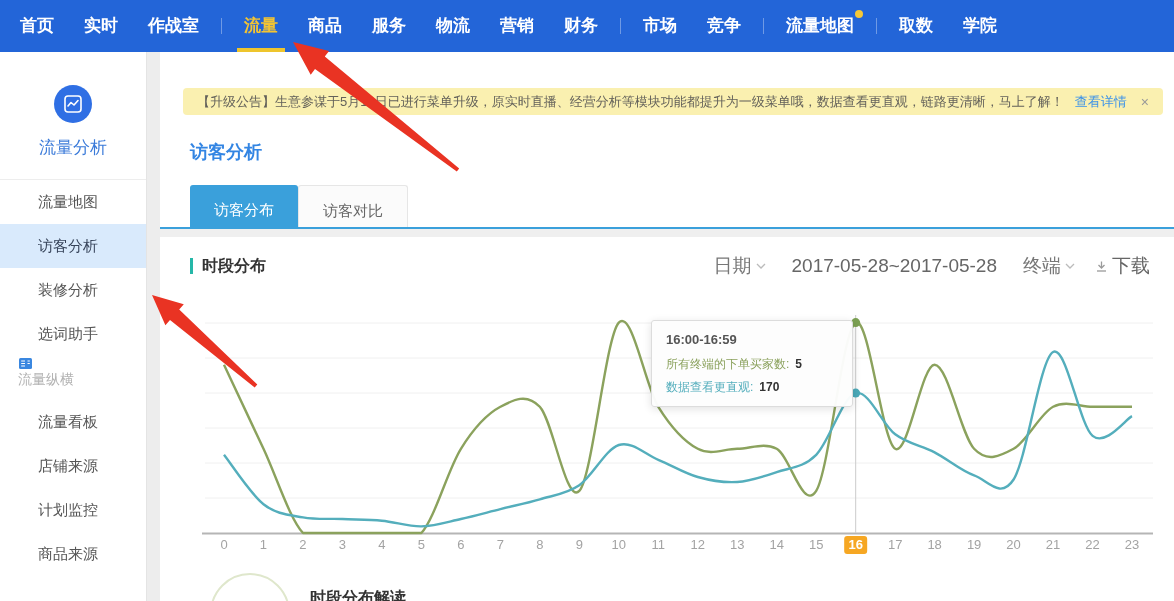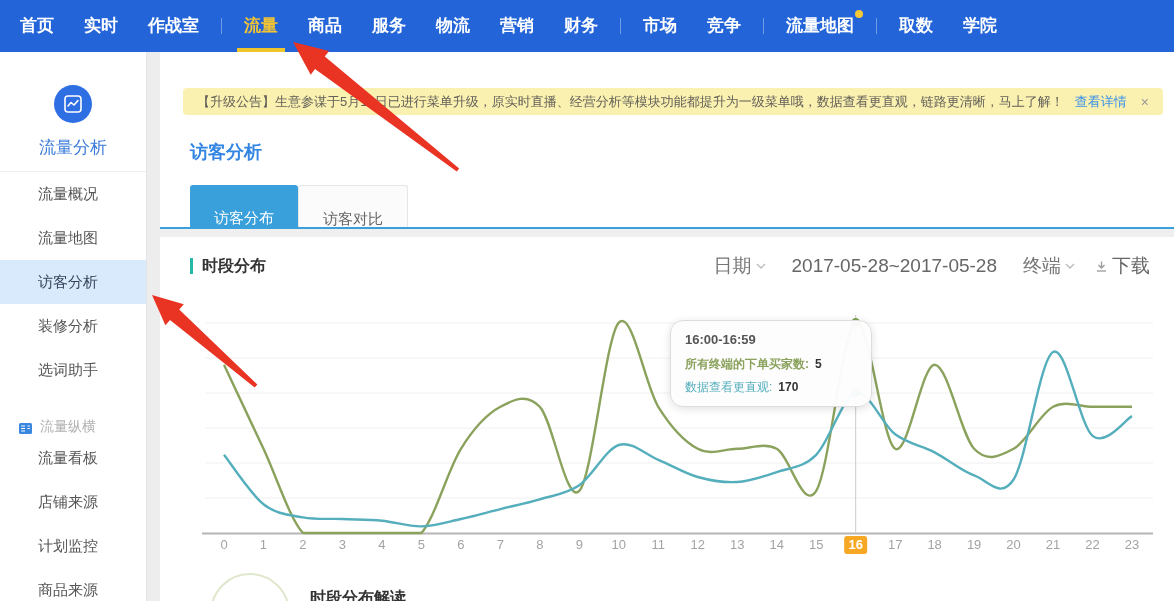--- a/index.html
+++ b/index.html
@@ -11,60 +11,60 @@
   .nav-item{position:relative;height:52px;line-height:52px;padding:0 15px;cursor:pointer;white-space:nowrap;}
   .nav-item.active{color:#f3c433;}
   .nav-item.active::after{content:"";position:absolute;left:8px;right:8px;bottom:0;height:4px;background:#eec52d;}
   .nav-divider{width:1px;height:16px;background:rgba(255,255,255,.35);margin:0 7px;}
   .nav-dot{position:absolute;top:10px;right:6px;width:8px;height:8px;border-radius:50%;background:#f5c837;}
 
   
   .sidebar{position:absolute;left:0;top:52px;width:147px;bottom:0;background:#fff;border-right:1px solid #e4e4e4;box-sizing:border-box;}
   .side-head{padding-top:33px;text-align:center;}
   .side-circle{width:38px;height:38px;border-radius:50%;background:#2f6fe4;margin:0 auto;display:flex;align-items:center;justify-content:center;}
-  .side-title{margin-top:13px;font-size:17px;color:#3a7ad9;padding-bottom:12px;border-bottom:1px solid #ededed;}
+  .side-title{margin-top:13px;font-size:17px;color:#3a7ad9;padding-bottom:20px;border-bottom:1px solid #ededed;}
   .side-item{height:44px;line-height:44px;padding-left:38px;font-size:15px;color:#555;cursor:pointer;}
   .side-item.active{background:#d9eafc;color:#37445a;}
-  .side-sec{height:44px;display:flex;align-items:flex-end;padding-left:18px;color:#b3b3b3;font-size:14px;}
+  .side-sec{height:44px;display:flex;align-items:flex-start;padding-left:18px;color:#b3b3b3;font-size:14px;flex-direction:column;}
   .side-sec svg{margin-right:7px;}
   .gutter{position:absolute;left:147px;top:52px;width:13px;bottom:0;background:#ededed;}
 
   
   .main{position:absolute;left:160px;top:52px;right:0;bottom:0;background:#fff;overflow:hidden;}
   .banner{margin:36px 11px 0 23px;height:27px;background:#faf0b0;border-radius:4px;display:flex;align-items:center;padding:0 14px;font-size:13px;color:#63615a;}
   .banner-text{white-space:nowrap;overflow:hidden;flex:1;}
   .banner-link{color:#3d93e8;margin-left:4px;white-space:nowrap;cursor:pointer;}
   .banner-close{margin-left:14px;color:#999;cursor:pointer;font-size:14px;}
   .page-title{margin:25px 0 0 30px;height:20px;font-size:18px;font-weight:bold;color:#3385e3;}
   .tabs{margin:25px 0 0 30px;display:flex;height:42px;}
-  .tab{padding:12px 24px;line-height:42px;font-size:15px;cursor:pointer;font-family:Liberation Serif, serif;}
+  .tab{padding:4px 24px;line-height:42px;font-size:15px;cursor:pointer;font-family:Liberation Serif, serif;}
   .tab.active{background:#3aa0db;color:#fff;border-radius:3px 3px 0 0;}
   .tab.inactive{background:#fbfbfb;color:#666;border:1px solid #e6e6e6;border-bottom:none;border-radius:3px 3px 0 0;}
   .tab-underline{height:2px;background:#3aa0db;}
   .grey-band{height:8px;background:#efefef;}
 
   
   .section{position:relative;height:364px;background:#fff;}
   .sec-header{display:flex;align-items:center;padding:16px 24px 0 30px;gap:40px;}
   .sec-title{font-size:16px;font-weight:bold;color:#333;display:flex;align-items:center;}
   .sec-title::before{content:"";display:inline-block;width:3px;height:16px;background:#25b7a8;margin-right:9px;}
   .ctrl{margin-left:auto;display:flex;align-items:center;font-size:19px;color:#777;}
   .ctrl .grp{display:flex;align-items:center;cursor:pointer;}
   .ctrl .sp26{width:26px;}
   .ctrl .sp20{width:20px;}
   .date-range{color:#666;}
   .chev{margin-left:4px;}
   .dl{display:flex;align-items:center;color:#666;cursor:pointer;}
   .dl svg{margin-right:4px;}
 
   .chart-layer{position:absolute;left:0;top:0;width:1014px;height:364px;}
-  .tooltip{position:absolute;left:510px;top:83px;width:172px;background:rgba(253,253,253,.97);border:1px solid #dcdcdc;border-radius:13px;box-shadow:0 2px 8px rgba(0,0,0,.12);padding:11px 14px 10px 14px;z-index:3;}
+  .tooltip{position:absolute;left:491px;top:83px;width:172px;background:rgba(253,253,253,.97);border:1px solid #dcdcdc;border-radius:3px;box-shadow:0 2px 8px rgba(0,0,0,.12);padding:11px 14px 10px 14px;z-index:3;}
   .tt-title{font-size:13px;font-weight:bold;color:#555;margin-bottom:9px;}
   .tt-row{font-size:12px;margin-top:6px;white-space:nowrap;}
-  .tt-label.g{color:#8ba25d;font-weight:bold;}
+  .tt-label.g{color:#8ba25d;}
   .tt-label.t{color:#54aebc;}
   .tt-val{color:#333;font-weight:bold;margin-left:6px;}
 
   .foot-circle{position:absolute;left:50px;top:336px;width:76px;height:76px;border:2px solid #dfe7cc;border-radius:50%;z-index:2;}
   .foot-title{position:absolute;left:150px;top:351px;font-size:16px;font-weight:bold;color:#333;z-index:2;}
 
   .arrows{position:absolute;left:0;top:0;width:1174px;height:601px;z-index:50;pointer-events:none;}
 </style>
 </head>
 <body>
@@ -96,21 +96,20 @@
     <div class="side-head">
       <div class="side-circle">
         <svg width="22" height="22" viewBox="0 0 22 22">
           <rect x="3" y="3" width="16" height="16" rx="3" fill="none" stroke="#fff" stroke-width="1.6"></rect>
           <polyline points="6,13 9,9.5 12,12 16,7.5" fill="none" stroke="#fff" stroke-width="1.6" stroke-linecap="round" stroke-linejoin="round"></polyline>
         </svg>
       </div>
       <div class="side-title">流量分析</div>
     </div>
     <div id="side-list1">
-        <div class="side-item">流量概况</div>
         <div class="side-item">流量地图</div>
         <div class="side-item active">访客分析</div>
         <div class="side-item">装修分析</div>
         <div class="side-item">选词助手</div>
       </div>
     <div class="side-sec">
       <svg width="15" height="15" viewBox="0 0 15 15">
         <rect x="1" y="2" width="13" height="11" rx="1.5" fill="#3a87e0"></rect>
         <line x1="3.2" y1="5" x2="7" y2="5" stroke="#fff" stroke-width="1"></line>
         <line x1="3.2" y1="7.5" x2="7" y2="7.5" stroke="#fff" stroke-width="1"></line>

